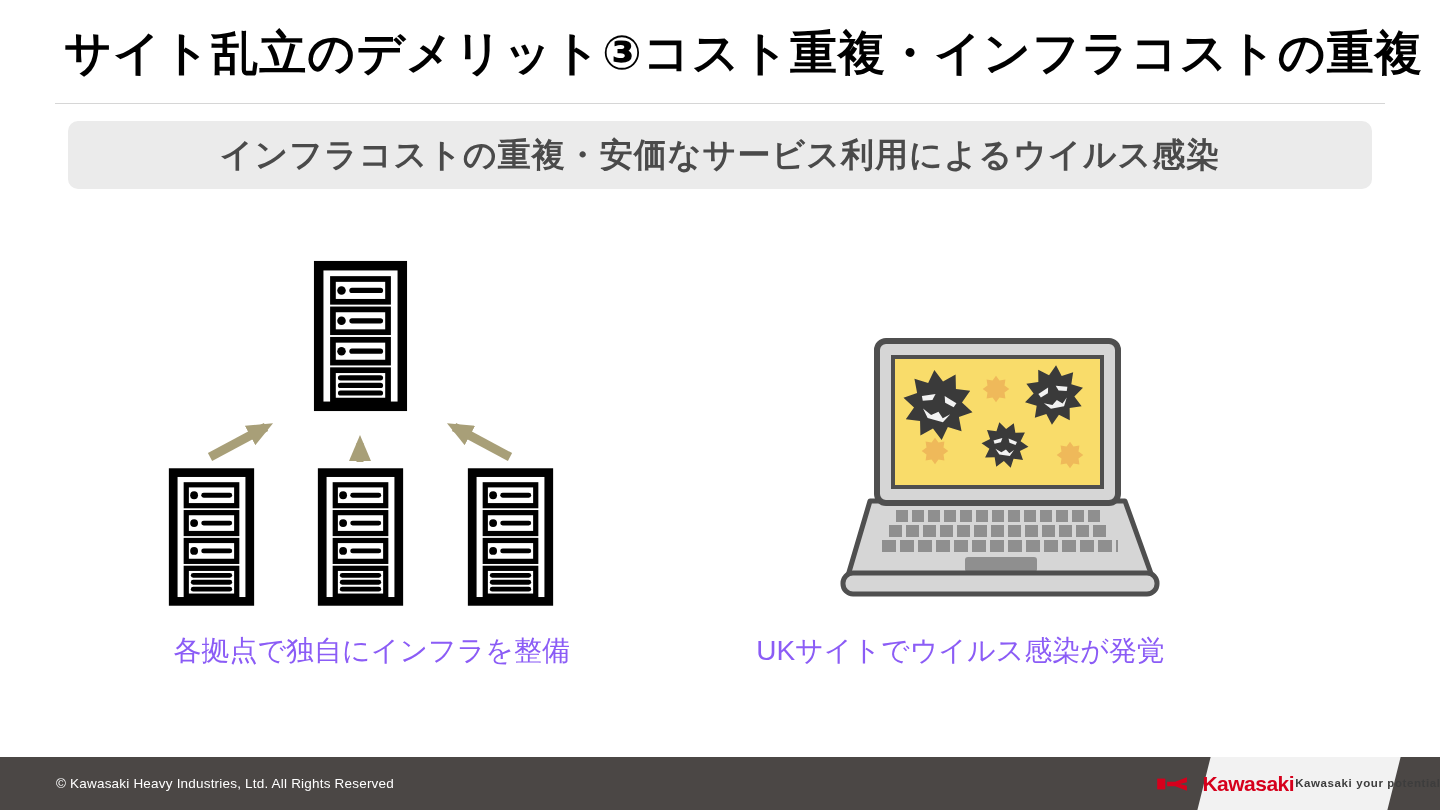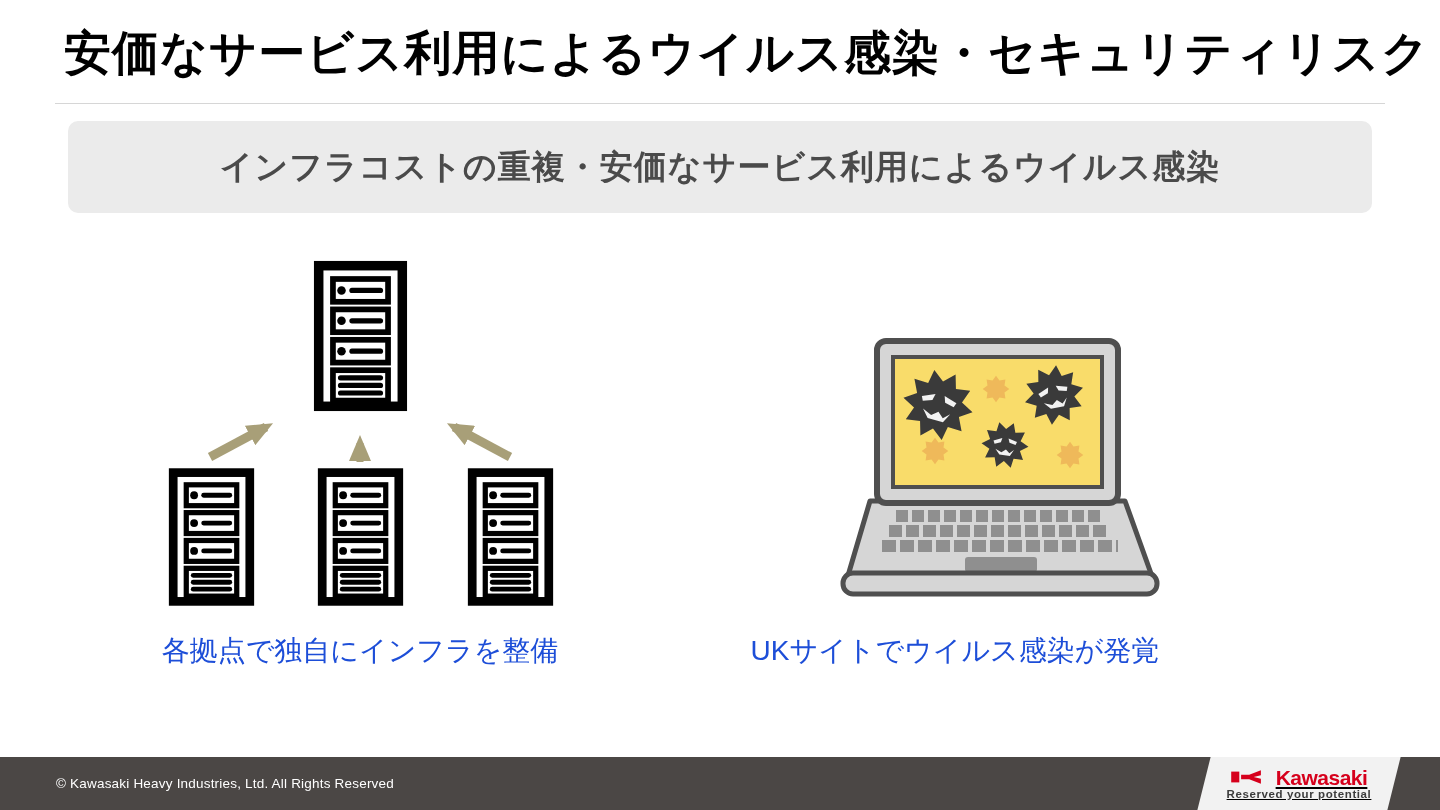--- a/index.html
+++ b/index.html
@@ -9,49 +9,49 @@
   }
   .title{
     position:absolute;left:64px;top:26px;width:1330px;
     font-size:47px;font-weight:800;color:#000;letter-spacing:1px;line-height:1.15;
     white-space:nowrap;
   }
   .title-rule{
     position:absolute;left:55px;top:103px;width:1330px;height:1px;background:#d6d6d6;
   }
   .banner{
-    position:absolute;left:68px;top:121px;width:1304px;height:92px;
+    position:absolute;left:68px;top:121px;width:1304px;height:68px;
     background:#ebebeb;border-radius:10px;
     display:flex;align-items:center;justify-content:center;
   }
   .banner-text{
     font-size:33px;font-weight:bold;color:#4a4a4a;letter-spacing:1px;white-space:nowrap;
   }
   .diagram-left{position:absolute;left:150px;top:255px;width:430px;height:355px;}
   .laptop-wrap{position:absolute;left:840px;top:333px;width:320px;height:272px;}
   .caption{
-    position:absolute;top:632px;text-align:center;
-    font-size:28px;color:#1d4ed8;white-space:nowrap;
+    position:absolute;top:632px;text-align:right;
+    font-size:28px;color:#8b5cf6;white-space:nowrap;
   }
   .caption-left{left:150px;width:420px;}
   .caption-right{left:745px;width:420px;}
   .footer{
     position:absolute;left:0;bottom:0;width:1440px;height:53px;background:#4b4745;padding-left:24px;
   }
   .copyright{
     position:absolute;left:56px;top:0;height:53px;display:flex;align-items:center;
     color:#ffffff;font-size:13.5px;letter-spacing:0.2px;white-space:nowrap;
   }
   .logo-plate{
     position:absolute;right:70px;top:0;width:190px;height:53px;background:#f2f2f2;
     transform:skewX(-14deg);
   }
   .logo{
     position:absolute;right:72px;top:0;width:186px;height:53px;
-    display:flex;flex-direction:column;align-items:center;justify-content:center;gap:1px;text-decoration:underline;
+    display:flex;flex-direction:row;align-items:center;justify-content:center;gap:1px;
   }
   .logo-row1{display:flex;align-items:center;gap:5px;}
   .brand-name{
     color:#d6001c;font-size:21px;font-weight:800;letter-spacing:-0.5px;line-height:1;
     white-space:nowrap;
   }
   .tagline{
     color:#3d3d3d;font-size:11.5px;font-weight:bold;letter-spacing:0.6px;line-height:1;
     white-space:nowrap;
   }
@@ -59,21 +59,21 @@
     position:absolute;right:14px;top:0;width:44px;height:53px;
     display:flex;align-items:center;justify-content:center;
     color:#ffffff;font-size:23px;font-weight:bold;margin-top:45px;
   }
 </style>
 </head>
 <body>
 
 <div class="slide">
 
-  <div class="title">安価なサービス利用によるウイルス感染・セキュリティリスク</div>
+  <div class="title">サイト乱立のデメリット③コスト重複・インフラコストの重複</div>
   <div class="title-rule"></div>
 
   <div class="banner">
     <span class="banner-text">インフラコストの重複・安価なサービス利用によるウイルス感染</span>
   </div>
 
   <div class="diagram-left">
     <svg width="430" height="355" viewBox="0 0 430 355">
       <defs>
         <symbol id="srv" viewBox="0 0 100 160">
@@ -168,19 +168,19 @@
 
     <div class="logo-plate"></div>
     <div class="logo">
       <div class="logo-row1">
         <svg width="40" height="18" viewBox="0 0 44 20">
           <rect x="0" y="4" width="9" height="12" fill="#d6001c"></rect>
           <path d="M11,7.5 H20 L33,2.5 V8 L25,10 L33,12 V17.5 L20,12.5 H11 Z" fill="#d6001c"></path>
         </svg>
         <span class="brand-name">Kawasaki</span>
       </div>
-      <div class="tagline">Reserved your potential</div>
+      <div class="tagline">Kawasaki your potential</div>
     </div>
 
     <div class="page-num">22</div>
   </div>
 
 </div>
 
 </body></html>

